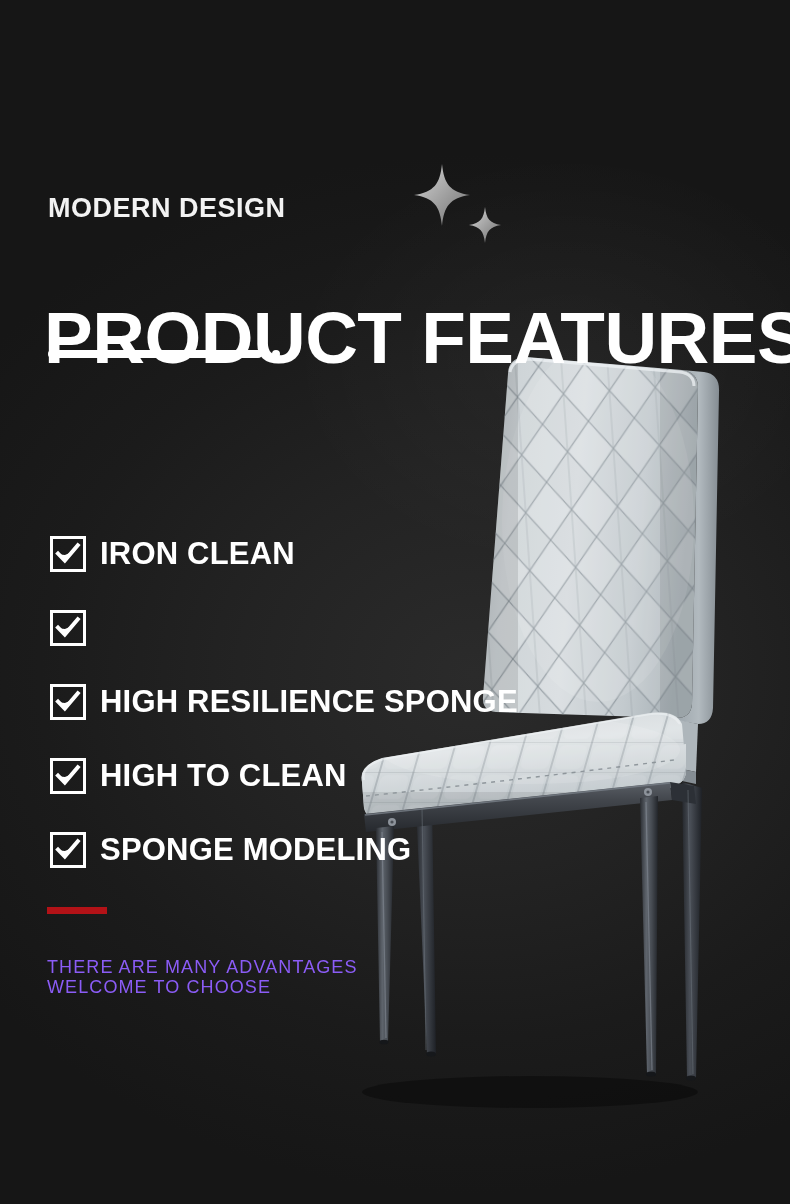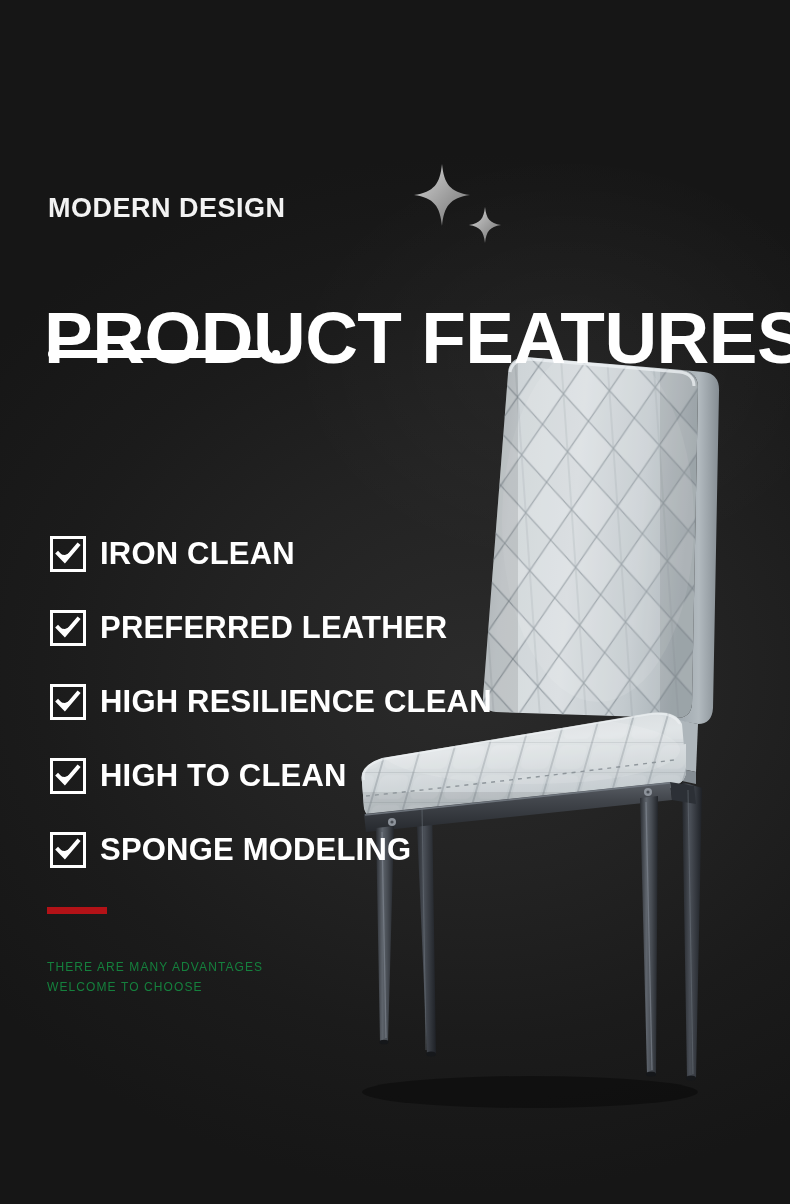--- a/index.html
+++ b/index.html
@@ -123,24 +123,24 @@
     left: 47px;
     top: 907px;
     width: 60px;
     height: 7px;
     background: #b31217;
   }
   .footer-text {
     position: absolute;
     left: 47px;
     top: 957px;
-    font-size: 12px;
+    font-size: 18px;
     line-height: 20px;
     letter-spacing: 1.1px;
-    color: #15803d;
+    color: #8b5cf6;
     font-weight: 400;
   }
   .footer-text div { white-space: nowrap; }
 
   
   .chair {
     position: absolute;
     left: 330px;
     top: 352px;
     width: 420px;
@@ -319,31 +319,30 @@
       <span class="feature-label">IRON CLEAN</span>
     </div>
 
     <div class="feature-row">
       <span class="checkbox">
         <svg width="26" height="26" viewBox="0 0 26 26" xmlns="http://www.w3.org/2000/svg">
           <path d="M3.5 13.2 L9.6 19.4 L22.4 4.6 L19.6 10.0 L9.9 14.0 Z" fill="#ffffff"></path>
           <path d="M3 12.6 L9.8 19.6 L22.8 4.2" fill="none" stroke="#ffffff" stroke-width="4" stroke-linecap="square" stroke-linejoin="miter"></path>
         </svg>
       </span>
-      <span class="feature-label">PREFERRED LEATHER</span>
-    </div>
-
-    <div class="feature-row">
-      <span class="checkbox">
-        <svg width="26" height="26" viewBox="0 0 26 26" xmlns="http://www.w3.org/2000/svg">
-          <path d="M3.5 13.2 L9.6 19.4 L22.4 4.6 L19.6 10.0 L9.9 14.0 Z" fill="#ffffff"></path>
-          <path d="M3 12.6 L9.8 19.6 L22.8 4.2" fill="none" stroke="#ffffff" stroke-width="4" stroke-linecap="square" stroke-linejoin="miter"></path>
-        </svg>
-      </span>
-      <span class="feature-label">HIGH RESILIENCE CLEAN</span>
+    </div>
+
+    <div class="feature-row">
+      <span class="checkbox">
+        <svg width="26" height="26" viewBox="0 0 26 26" xmlns="http://www.w3.org/2000/svg">
+          <path d="M3.5 13.2 L9.6 19.4 L22.4 4.6 L19.6 10.0 L9.9 14.0 Z" fill="#ffffff"></path>
+          <path d="M3 12.6 L9.8 19.6 L22.8 4.2" fill="none" stroke="#ffffff" stroke-width="4" stroke-linecap="square" stroke-linejoin="miter"></path>
+        </svg>
+      </span>
+      <span class="feature-label">HIGH RESILIENCE SPONGE</span>
     </div>
 
     <div class="feature-row">
       <span class="checkbox">
         <svg width="26" height="26" viewBox="0 0 26 26" xmlns="http://www.w3.org/2000/svg">
           <path d="M3.5 13.2 L9.6 19.4 L22.4 4.6 L19.6 10.0 L9.9 14.0 Z" fill="#ffffff"></path>
           <path d="M3 12.6 L9.8 19.6 L22.8 4.2" fill="none" stroke="#ffffff" stroke-width="4" stroke-linecap="square" stroke-linejoin="miter"></path>
         </svg>
       </span>
       <span class="feature-label">HIGH TO CLEAN</span>

